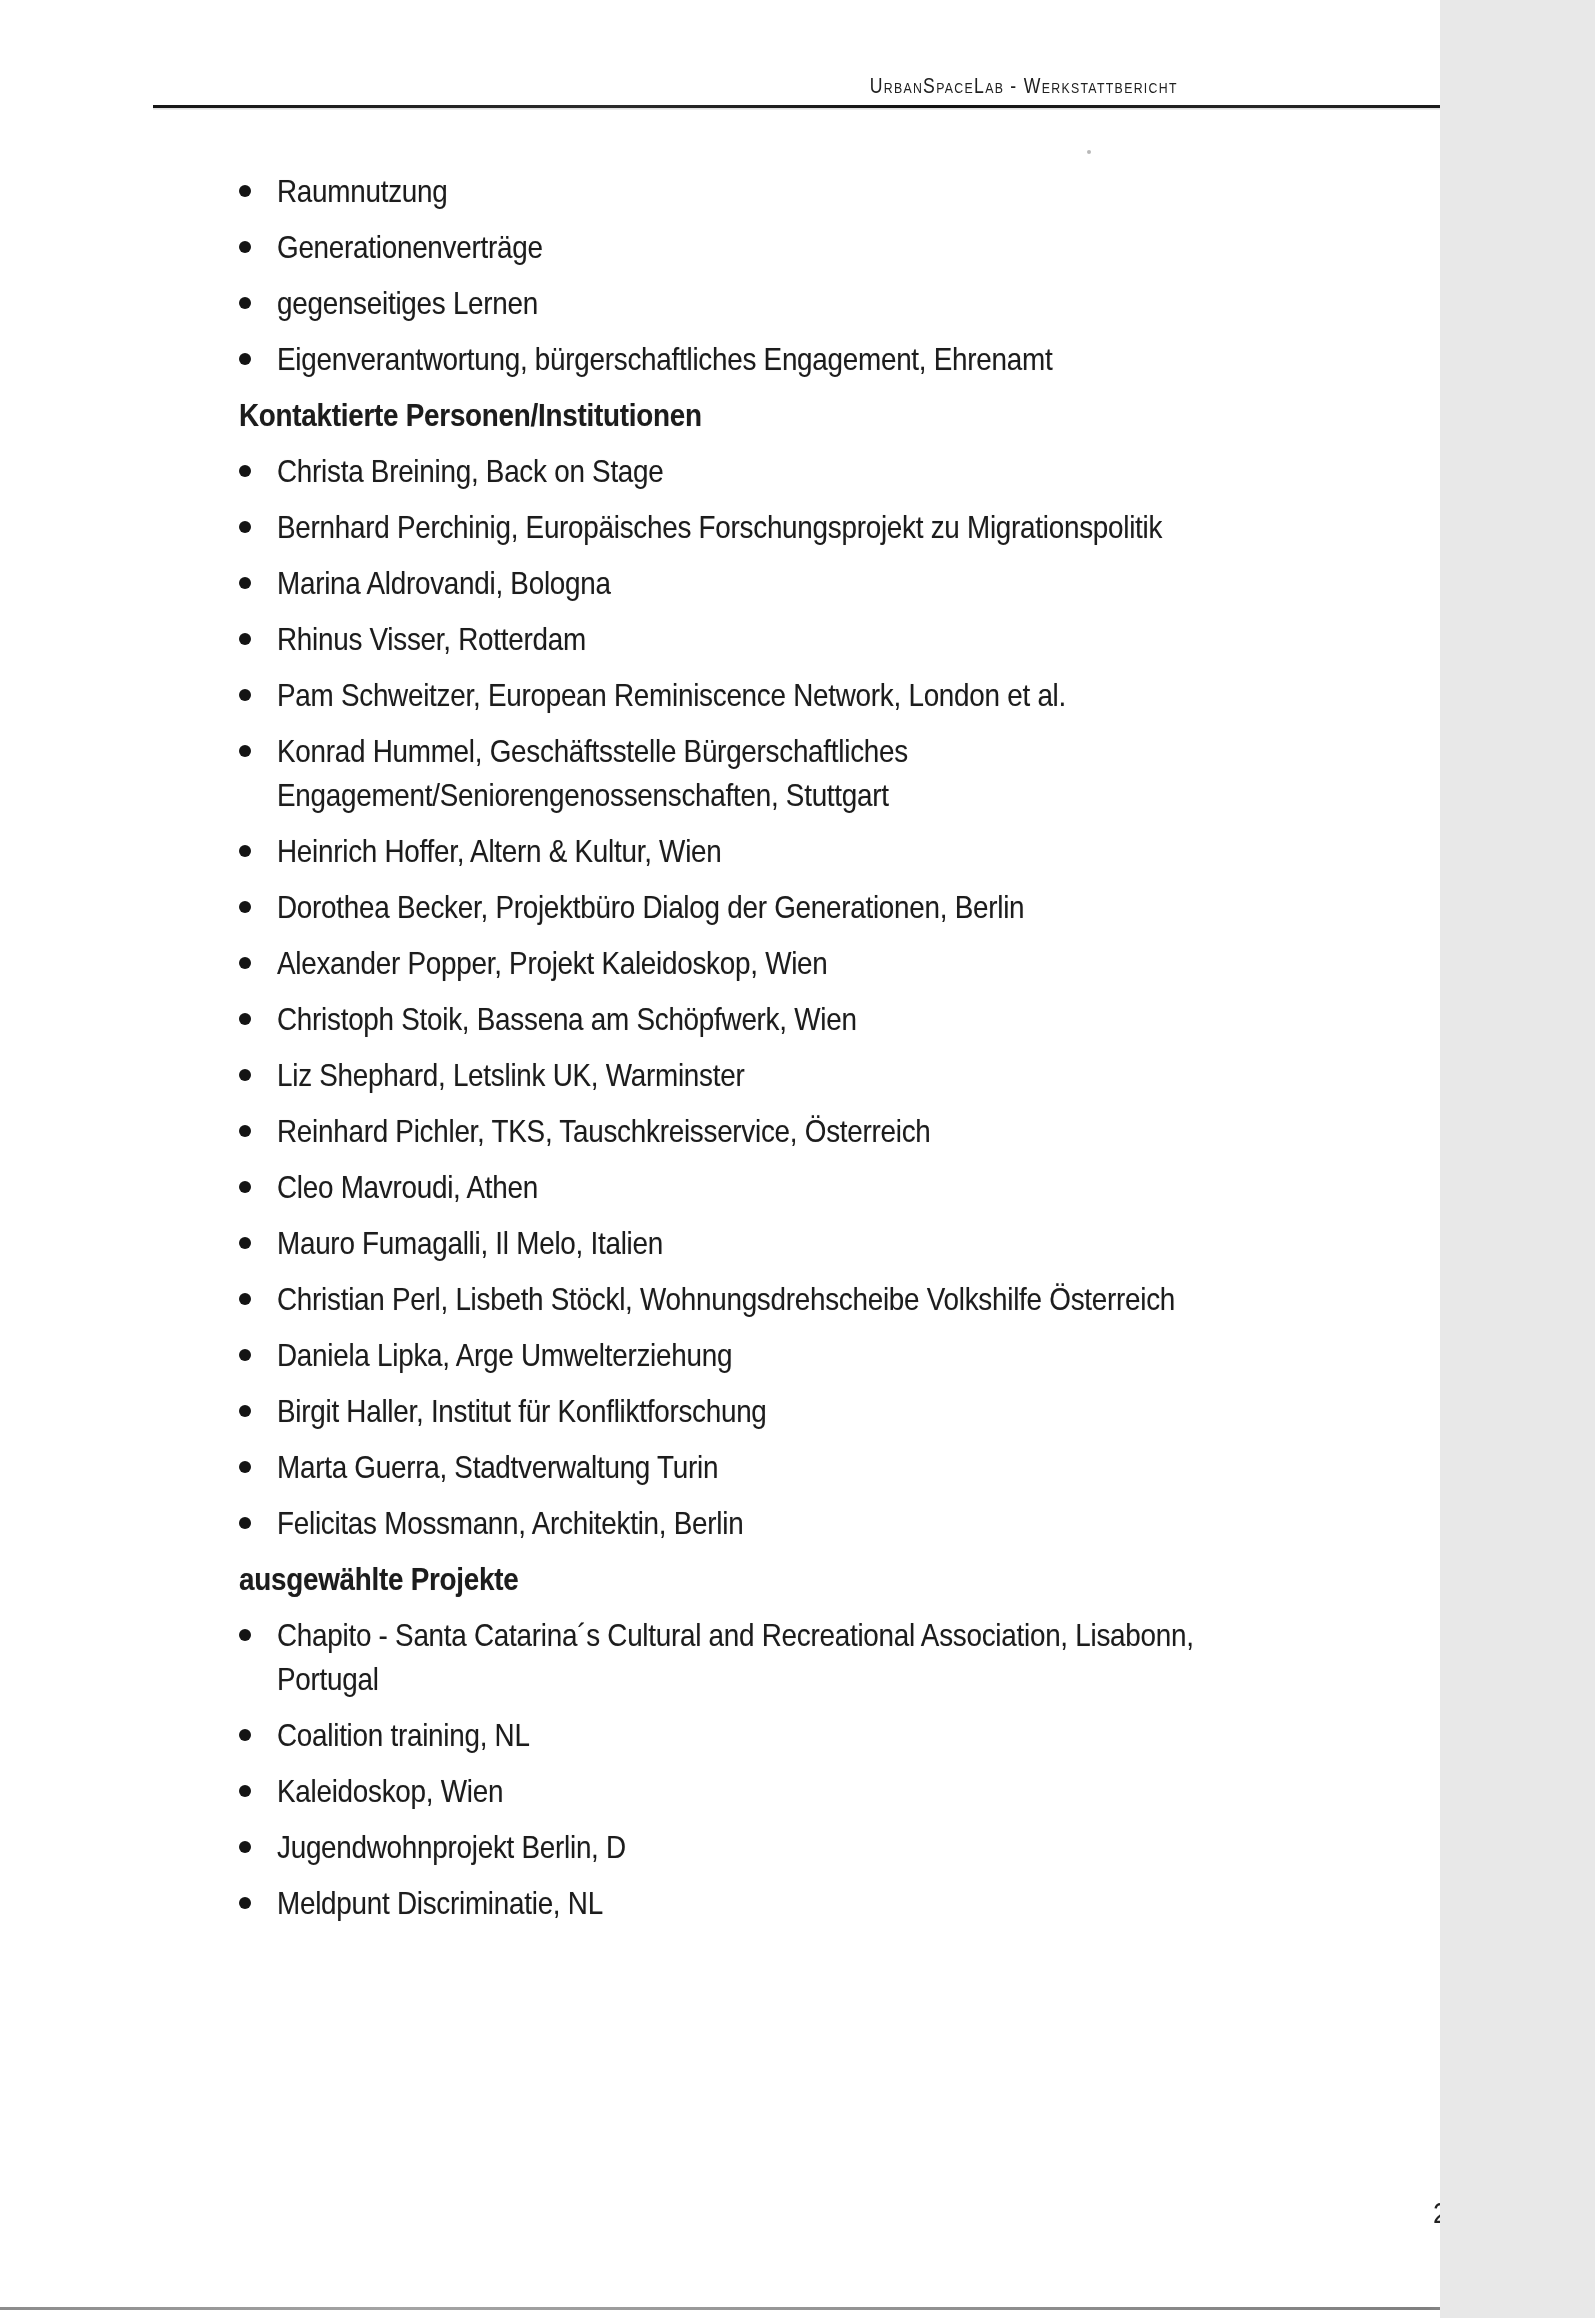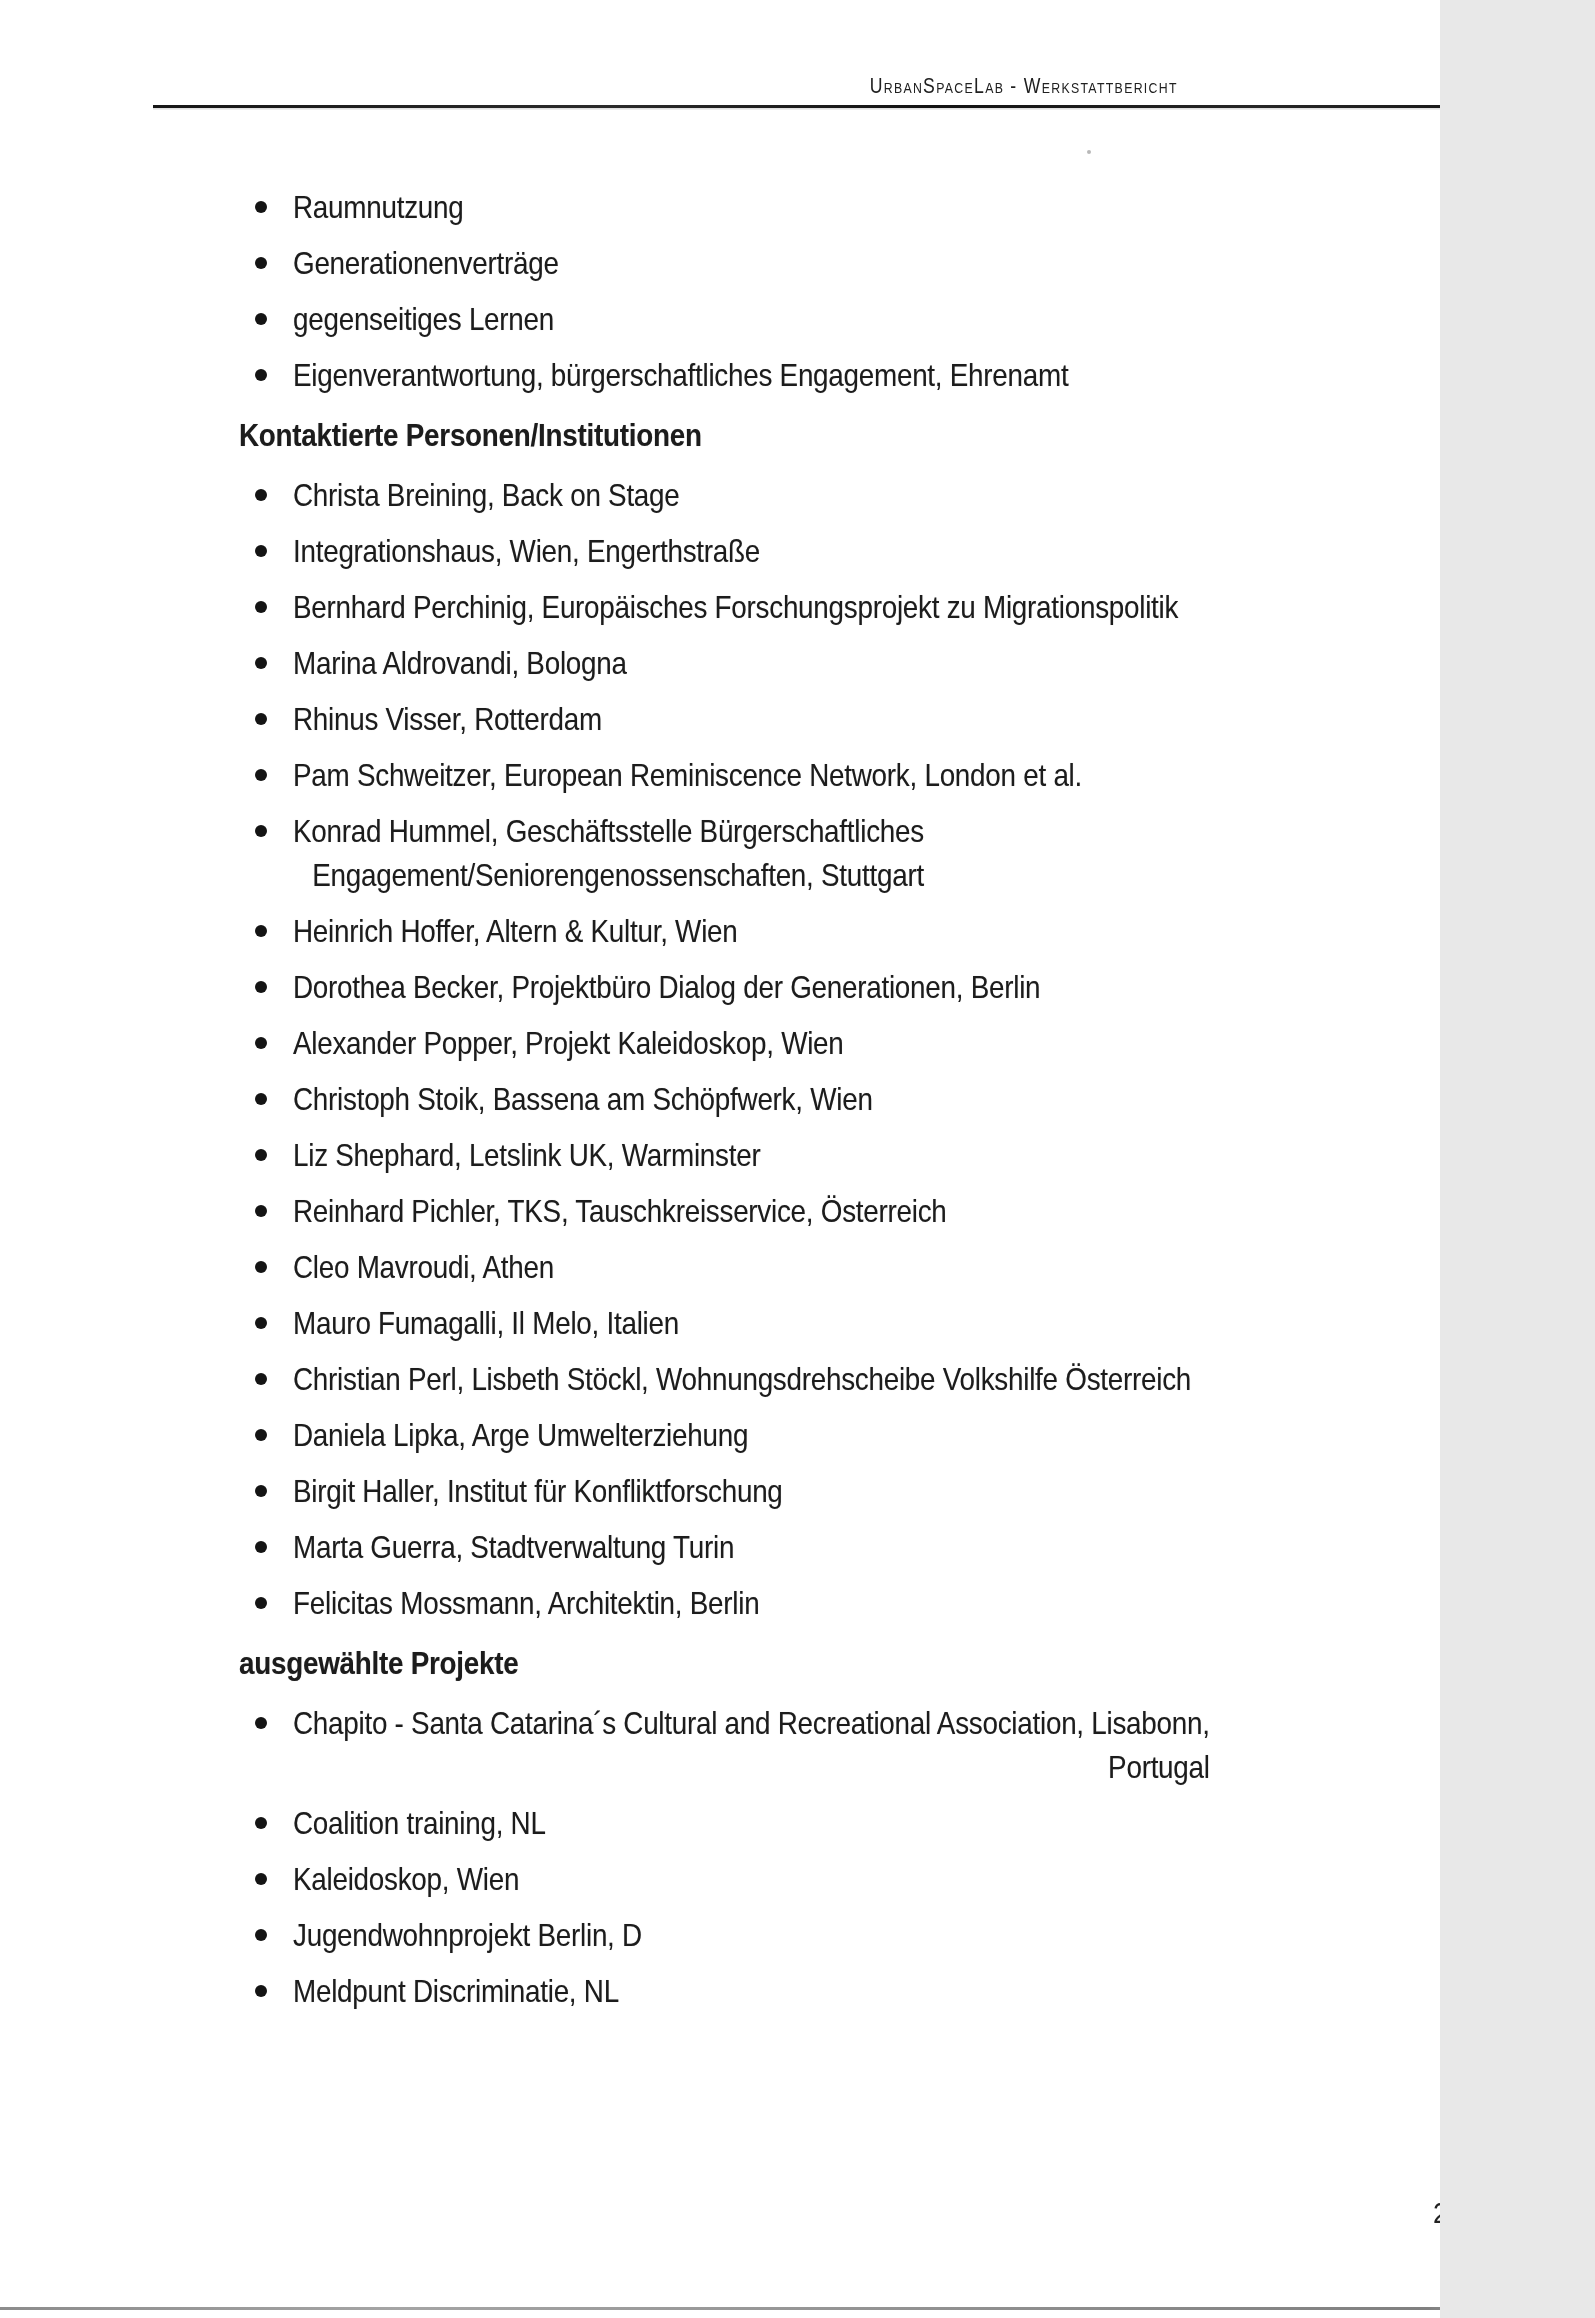--- a/index.html
+++ b/index.html
@@ -48,21 +48,21 @@
     border-radius: 50%; opacity: 0.7;
   }
 
   
   .content {
     position: absolute;
     left: 239px;
     top: 169px;
     width: 1245px;
   }
-  ul.blist { list-style: none; margin: 16px; padding: 0; text-align: right; }
+  ul.blist { list-style: none; margin: 0; padding: 0; }
   li.bitem {
     display: flex;
     align-items: flex-start;
     margin: 0 0 12px 0;
   }
   .bullet {
     flex: none;
     width: 12px; height: 12px;
     margin: 16px 26px 0 0;
     background: #141414;
@@ -152,24 +152,20 @@
 
     <ul class="blist">
 
 
 
         <li class="bitem">
           <span class="bullet"></span>
           <span class="btext">Christa Breining, Back on Stage</span>
         </li>
 
-        <li class="bitem">
-          <span class="bullet"></span>
-          <span class="btext">Integrationshaus, Wien, Engerthstraße</span>
-        </li>
 
         <li class="bitem">
           <span class="bullet"></span>
           <span class="btext">Bernhard Perchinig, Europäisches Forschungsprojekt zu Migrationspolitik</span>
         </li>
 
 
         <li class="bitem">
           <span class="bullet"></span>
           <span class="btext">Marina Aldrovandi, Bologna</span>

